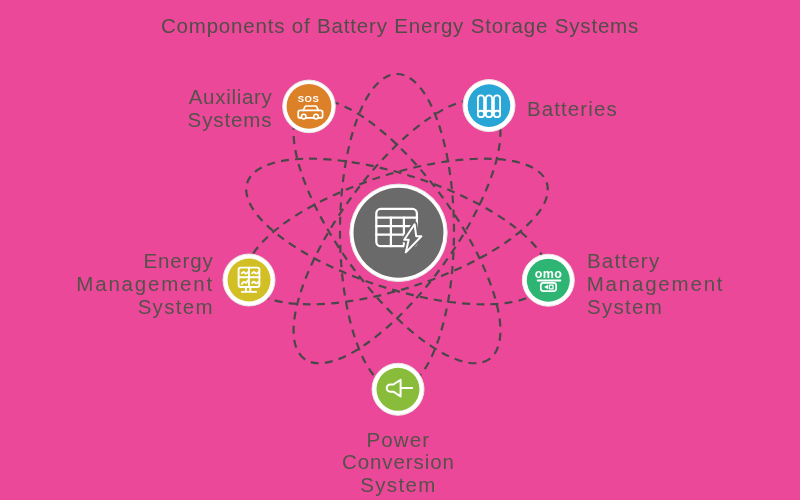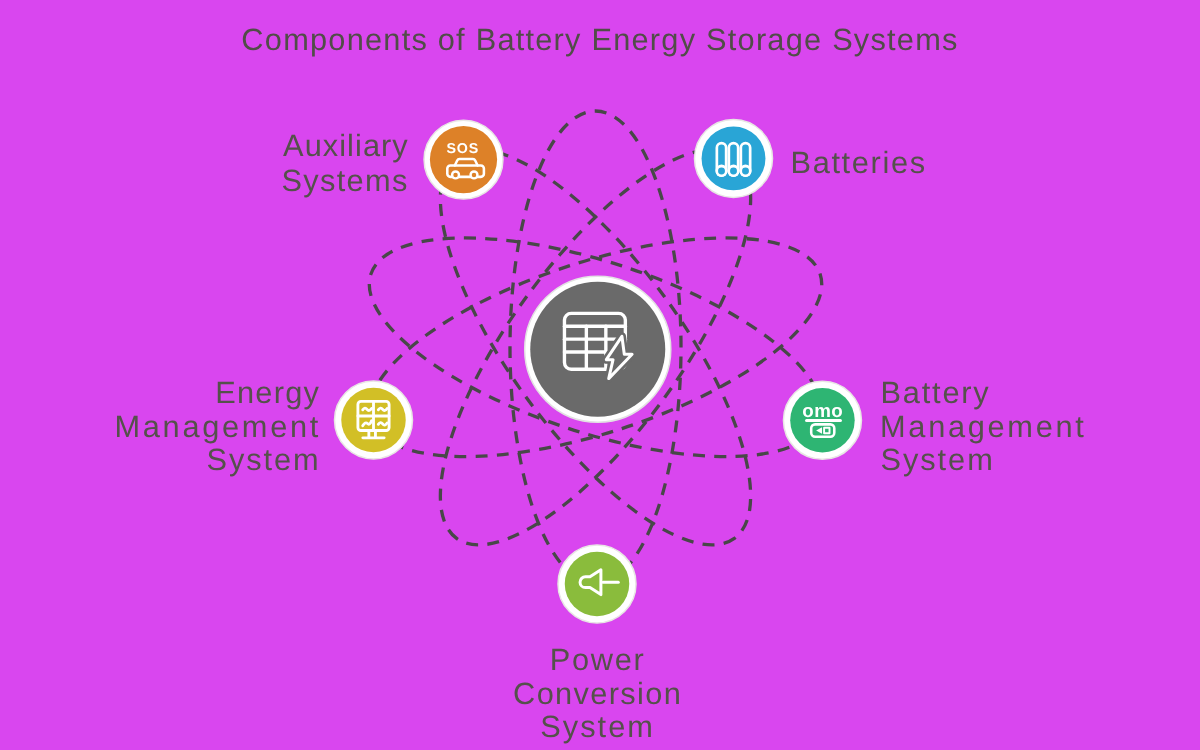--- a/index.html
+++ b/index.html
@@ -1,16 +1,16 @@
 <!DOCTYPE html>
 <html><head>
 <meta charset="utf-8">
 <style>
   html,body{margin:0;padding:0;background:#ffffff;}
-  #stage{position:relative;width:800px;height:500px;overflow:hidden;background:#d946ef;}
+  #stage{position:relative;width:800px;height:500px;overflow:hidden;background:#ec4899;}
   svg{display:block;}
   text{font-family:"Liberation Sans", sans-serif;}
 </style>
 </head>
 <body>
 <div id="stage">
 <svg width="800" height="500" viewBox="0 0 800 500">
 
   <text id="title" x="400" y="33.2" text-anchor="middle" font-size="20.5" fill="#514d48" letter-spacing="0.82">Components of Battery Energy Storage Systems</text>
 

